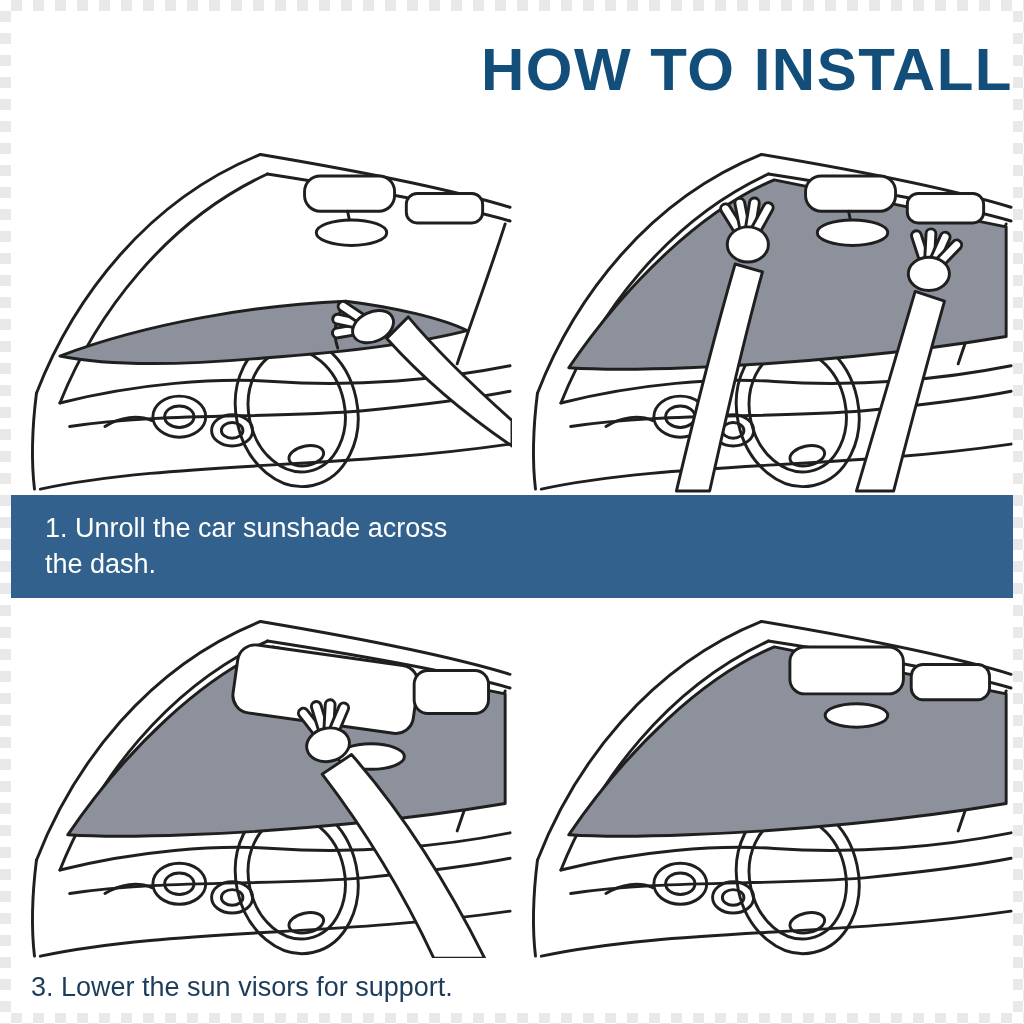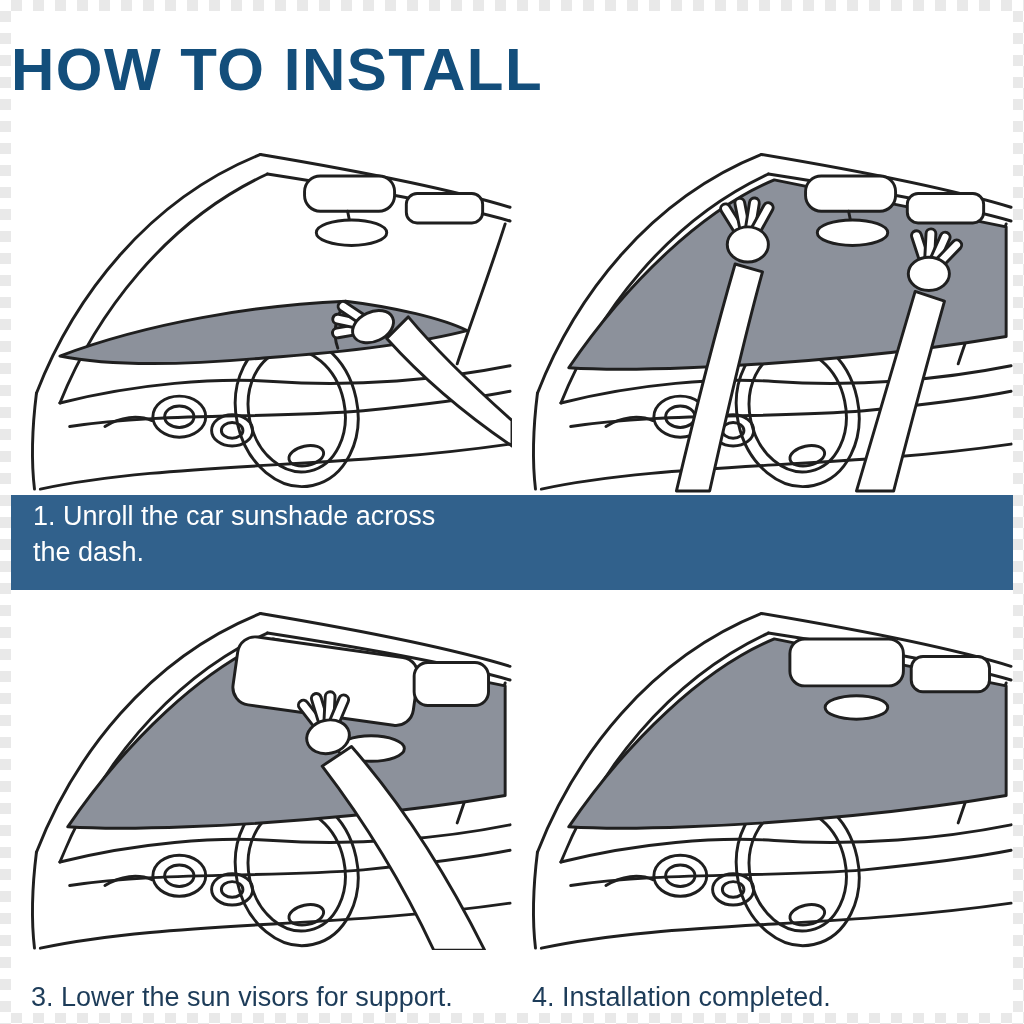--- a/index.html
+++ b/index.html
@@ -5,30 +5,30 @@
   :root{
     --title-color:#134e7b; --banner-bg:#31618c; --banner-text:#ffffff;
     --bottom-text:#1d3c59; --shade:#8c919b; --ink:#1f1f1f; --checker:#e9e9e9;
   }
   html,body{margin:0;padding:0}
   body{width:1024px;height:1024px;font-family:"Liberation Sans",sans-serif;background:#fff}
   .page{position:relative;width:1024px;height:1024px;
     background-image:conic-gradient(var(--checker) 25%, #fff 0 50%, var(--checker) 0 75%, #fff 0);
     background-size:22px 22px;}
   .inner{position:absolute;inset:11px;background:#fff;display:flex;flex-direction:column;overflow:hidden}
-  .title-wrap{flex:0 0 116px;display:flex;align-items:center;justify-content:flex-start}
+  .title-wrap{flex:0 0 116px;display:flex;align-items:center;justify-content:flex-end}
   h1.title{margin:0;font-size:60px;font-weight:800;letter-spacing:1.5px;color:var(--title-color)}
   .illus-row{flex:0 0 368px;display:flex}
   .illus-row svg{width:50%;height:100%}
   .row2{flex:0 0 360px}
   .banner{flex:0 0 95px;background:var(--banner-bg);display:flex;align-items:flex-start}
-  .banner p{margin:4px;flex:0 0 50%;box-sizing:border-box;padding:0 14px 0 18px;
+  .banner p{margin:16px;flex:0 0 50%;box-sizing:border-box;padding:0 14px 0 18px;
     font-size:27px;line-height:1.32;color:var(--banner-text)}
   .banner p.cap1{padding-right:48px}
-  .bottom-caps{flex:1;display:flex;align-items:flex-end}
+  .bottom-caps{flex:1;display:flex;align-items:flex-start}
   .bottom-caps p{margin:0;flex:0 0 50%;box-sizing:border-box;padding:14px 10px 0 20px;
     font-size:27px;font-weight:500;color:var(--bottom-text)}
   
   .ln{fill:none;stroke:var(--ink);stroke-width:3;stroke-linecap:round}
   .wh{fill:#fff;stroke:var(--ink);stroke-width:3;stroke-linejoin:round;stroke-linecap:round}
   .shade{fill:var(--shade);stroke:var(--ink);stroke-width:3;stroke-linejoin:round}
   .defs{position:absolute;width:0;height:0;overflow:hidden}
 </style>
 </head>
 <body>
@@ -140,17 +140,16 @@
         <use href="#car-base"></use>
         <use href="#shade-full"></use>
         <rect class="wh" x="284" y="50" width="116" height="48" rx="15"></rect>
         <rect class="wh" x="408" y="68" width="80" height="36" rx="12"></rect>
         <ellipse class="wh" cx="352" cy="120" rx="32" ry="12"></ellipse>
       </svg>
     </div>
 
     <div class="bottom-caps">
       <p>3. Lower the sun visors for support.</p>
-      <p>4. Installation completed.</p>
     </div>
 
   </div>
 </div>
 
 </body></html>

